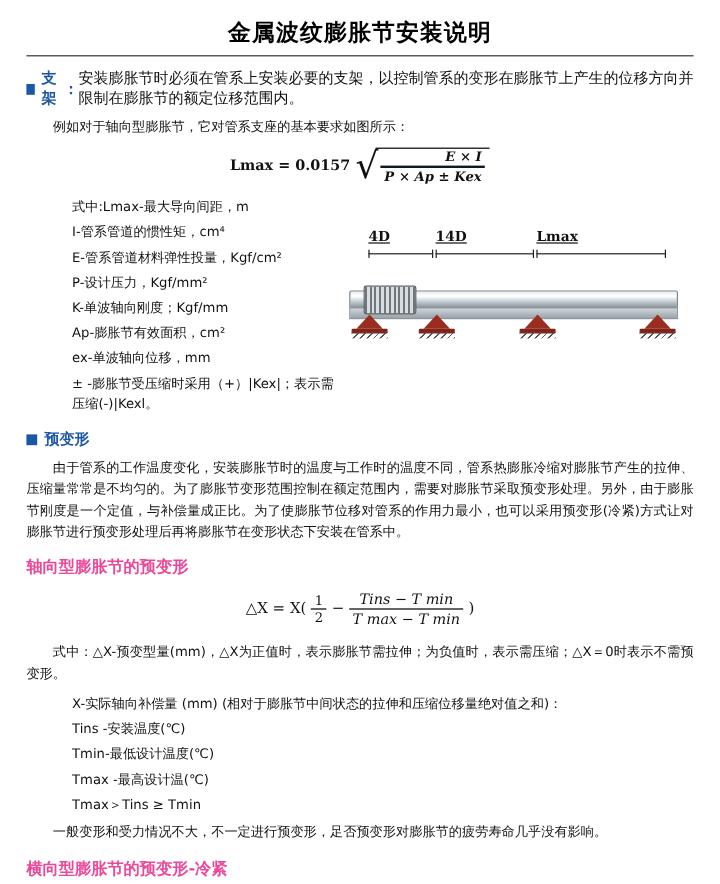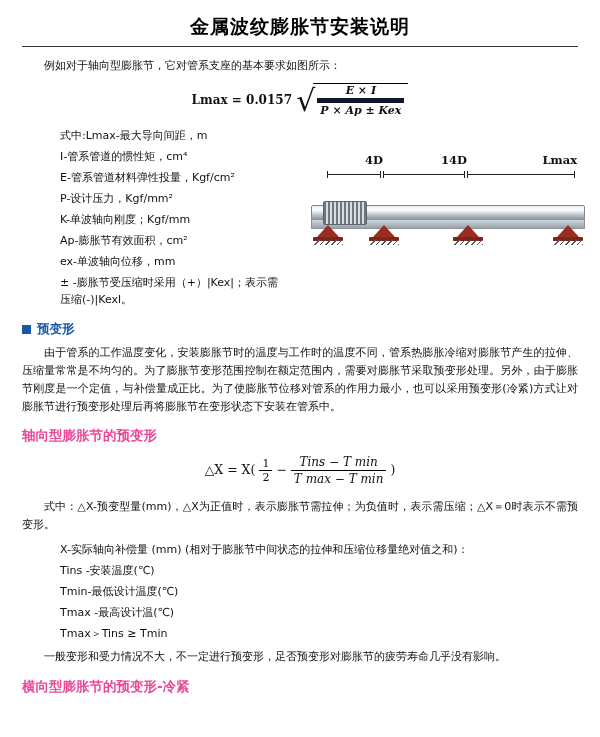--- a/index.html
+++ b/index.html
@@ -102,24 +102,25 @@
   .frac {
     display: inline-block;
     text-align: center;
     border-top: 1px solid #000;
     padding: 0 4px;
     position: relative;
     top: 0;
   }
   .frac .num {
     display: block;
-    border-bottom: 5px solid #0f172a;
+    border-bottom: 2px solid #0f172a;
     padding: 0 3px 1px 3px;
     font-style: italic;
     font-size: 11px;
+    text-align: right;
   }
   .frac .den {
     display: block;
     padding: 1px 3px 0 3px;
     font-style: italic;
     font-size: 11px;
   }
   .center-formula {
     text-align: center;
     font-family: "DejaVu Serif", "Liberation Serif", serif;
@@ -154,21 +155,20 @@
     padding: 0 3px 0 3px;
   }
   .half .d {
     display: block;
     padding: 0 3px;
   }
   
   .cols {
     display: flex;
     align-items: flex-start;
-    gap: 20px;
   }
   .col-left {
     width: 265px;
     flex: 0 0 265px;
   }
   .col-right {
     flex: 1 1 auto;
     position: relative;
     padding-top: 26px;
   }
@@ -179,21 +179,22 @@
   }
   .fig-labels {
     display: flex;
     font-family: "DejaVu Serif", "Liberation Serif", serif;
     font-weight: bold;
     font-size: 11.5px;
     margin-bottom: 2px;
     padding-left: 20px;
   }
   .fig-labels span {
-    text-align: right;
+    text-align: left;
+    text-decoration: underline;
   }
   .lbl-4d { width: 56px; }
   .lbl-14d { width: 84px; }
   .lbl-lmax { width: 110px; }
   .dim-line {
     position: relative;
     height: 10px;
     margin-left: 20px;
     margin-bottom: 2px;
   }
@@ -282,20 +283,26 @@
   }
 </style>
 </head>
 <body>
 
 <div class="page">
 
   <div class="doc-title">金属波纹膨胀节安装说明</div>
   <hr class="title-rule">
 
+  <div class="blue-head">
+    <span class="blue-sq"></span>
+    <span>支架</span>
+    <span>：</span>
+    <span style="font-weight:normal;color:#111;">安装膨胀节时必须在管系上安装必要的支架，以控制管系的变形在膨胀节上产生的位移方向并限制在膨胀节的额定位移范围内。</span>
+  </div>
 
   <p class="indent2">例如对于轴向型膨胀节，它对管系支座的基本要求如图所示：</p>
 
   <div class="formula-box">
     <span class="formula-inner">
       <span>Lmax = 0.0157</span>
       <span class="sqrt-wrap">
         <span class="radic">√</span>
         <span class="frac">
           <span class="num">E × I</span>

